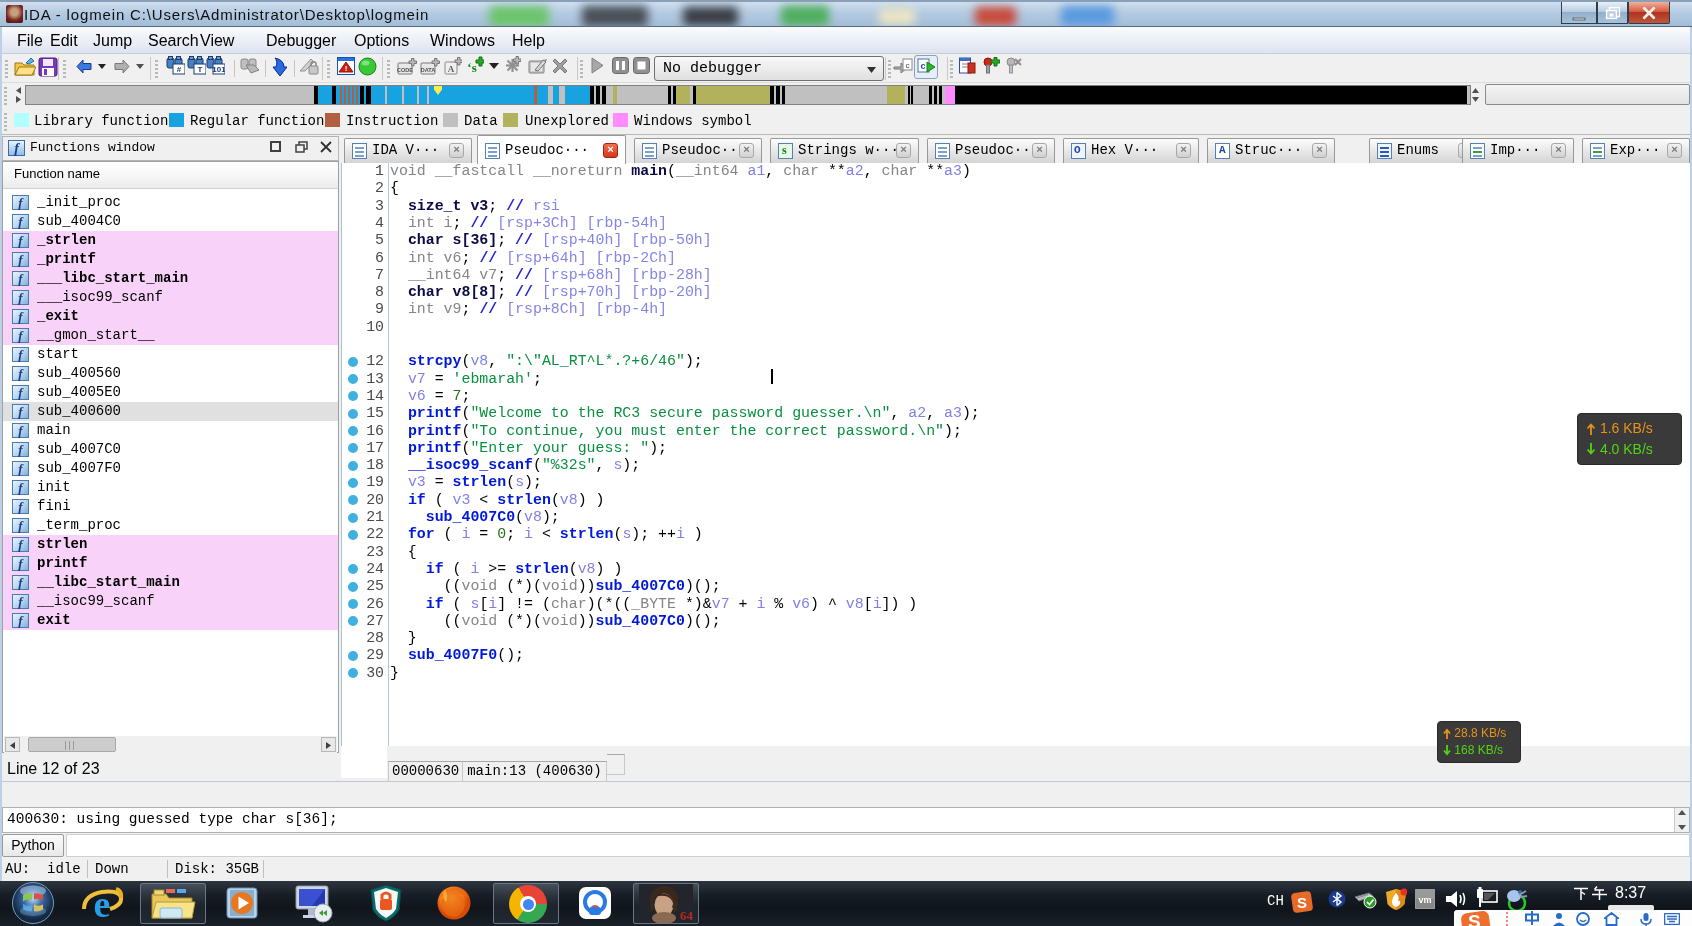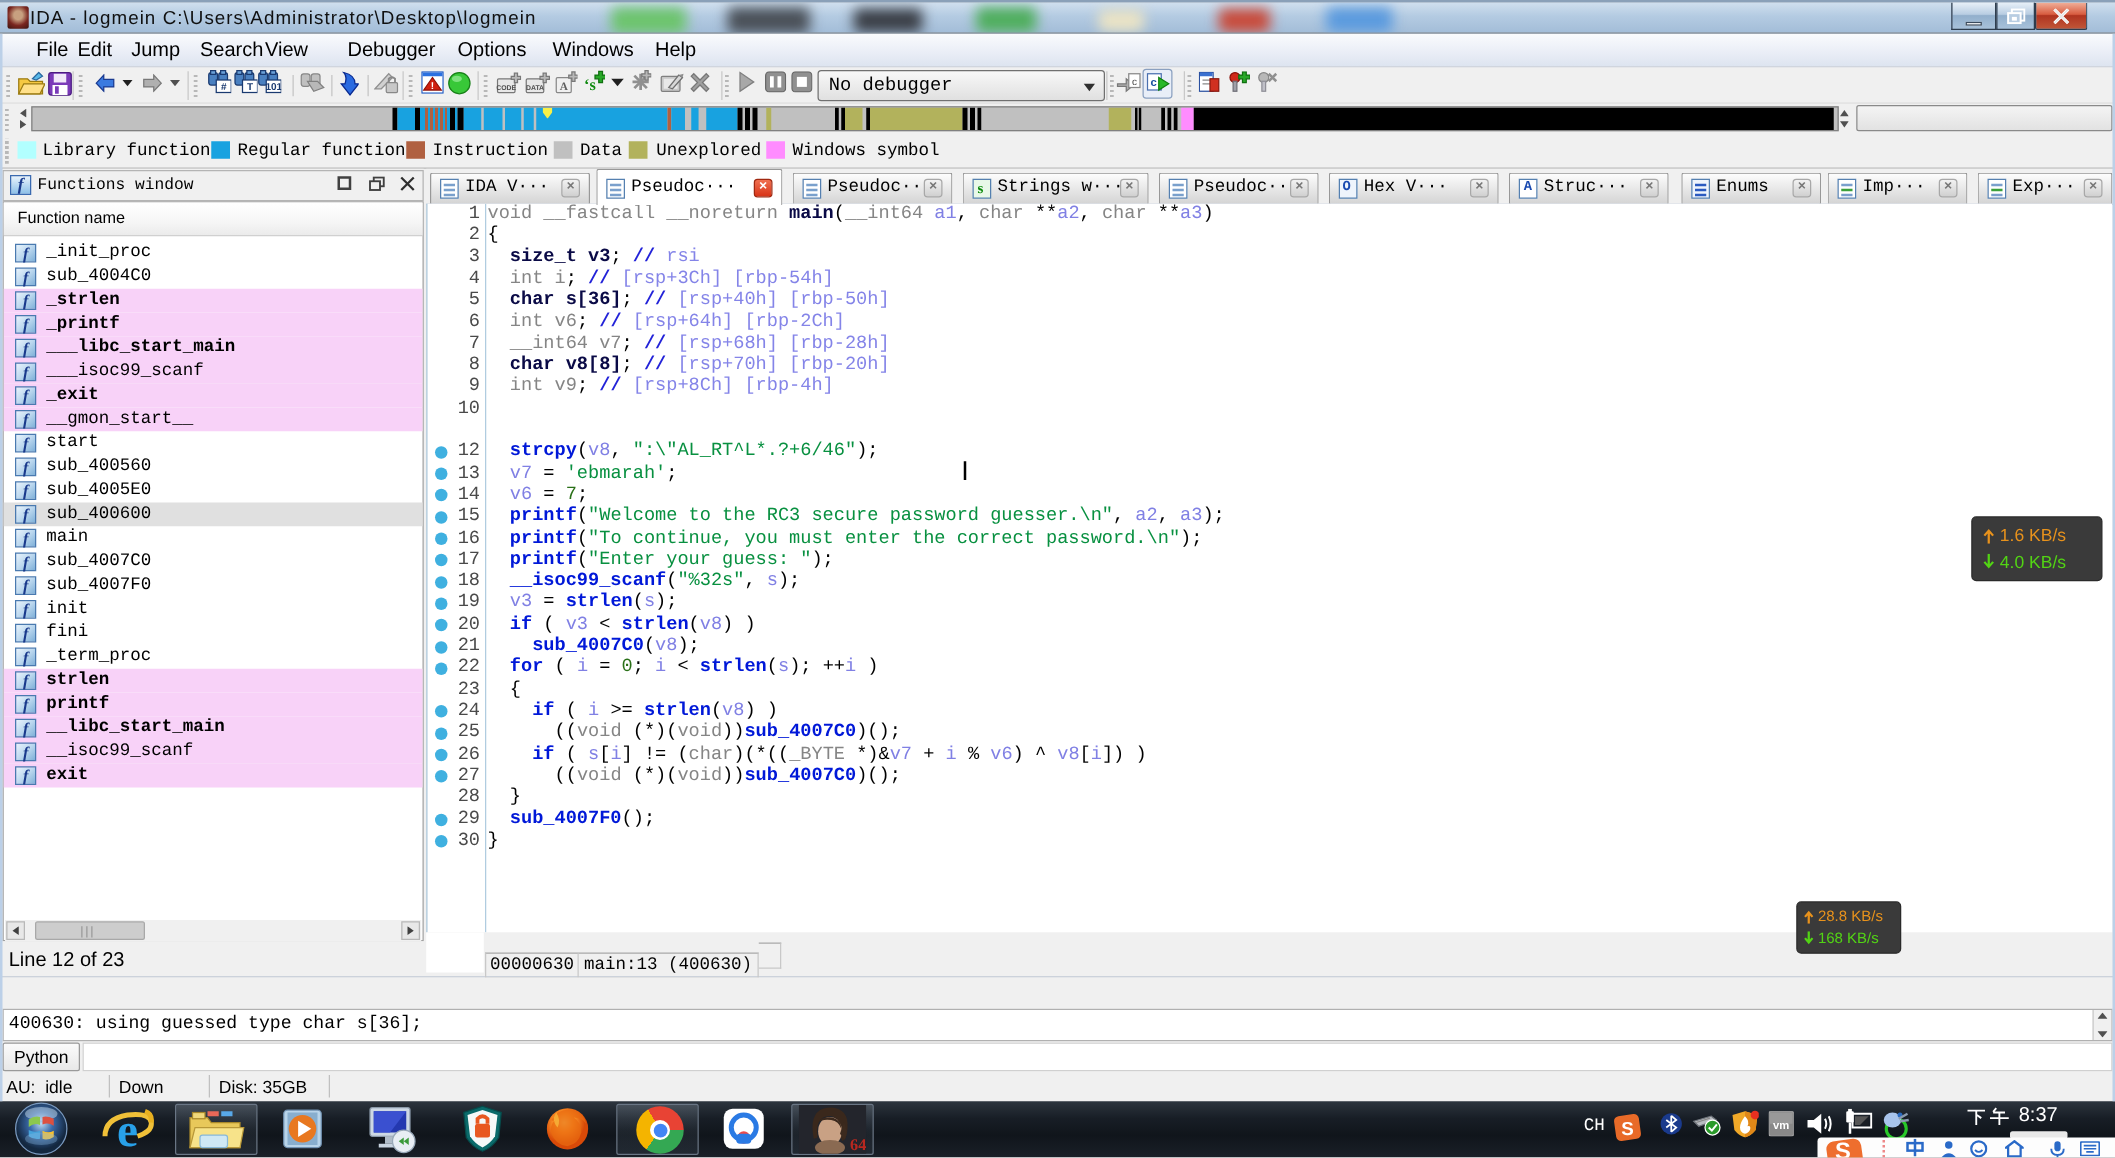--- a/index.html
+++ b/index.html
@@ -13,21 +13,21 @@
 #titlebar { left:0; top:0; width:1692px; height:27px; background:linear-gradient(#d0dfee,#b4cbe2 45%,#a3bdd8); overflow:hidden; border-top:2px solid #8aa0b8; border-bottom:1px solid #5a6a7a; }
 .blob { position:absolute; filter:blur(5px); border-radius:4px; }
 #titletxt { position:absolute; left:24px; top:4px; font-size:15px; letter-spacing:0.85px; color:#101010; }
 #appicon { position:absolute; left:6px; top:3px; width:17px; height:18px; background:radial-gradient(circle at 50% 40%, #c8a080 25%, #7a2620 60%, #3a1410); border-radius:2px; }
 .capbtn { position:absolute; top:0; height:22px; border:1px solid #2e3d4e; border-top:none; background:linear-gradient(#e8f0f8,#b8cde2 45%,#92afcc 50%,#a8c2da); }
 .capbtn .glyph { position:absolute; left:50%; top:50%; transform:translate(-50%,-50%); }
 #btnclose { background:linear-gradient(#f0b09a,#d85c40 45%,#b03420 50%,#c05638); border-bottom-left-radius:2px; border-bottom-right-radius:2px; }
 
 
 #menubar { left:0; top:27px; width:1692px; height:27px; background:linear-gradient(#fafbfd,#e9edf6 60%,#dde4f0); border-bottom:1px solid #c8cdd8; }
-.menuitem { position:absolute; top:5px; font-size:16px; color:#000;margin-left:12px; }
+.menuitem { position:absolute; top:5px; font-size:16px; color:#000; }
 
 
 #toolbar { left:0; top:54px; width:1692px; height:29px; background:#f0f0f0; border-bottom:1px solid #dcdcdc; }
 .tgrip { position:absolute; top:4px; width:3px; height:21px; background-image:repeating-linear-gradient(#f0f0f0 0 2px, #b8b8b8 2px 4px); }
 .tsep { position:absolute; top:3px; width:1px; height:23px; background:#c8c8c8; }
 .ticon { position:absolute; top:3px; }
 
 
 #navrow { left:0; top:83px; width:1692px; height:24px; background:#f0f0f0; }
 #navband { position:absolute; left:25px; top:2px; width:1446px; height:20px; background:#c0c0c0; border:1px solid #808080; overflow:hidden; }
@@ -88,21 +88,21 @@
 .n { color:#2a7018; }
 .bk { color:#0a0a46; font-weight:bold; }
 #codehstrip { left:341px; top:746px; width:1349px; height:12px; background:#f0f0f0; }
 
 
 #outwin { left:0; top:782px; width:1692px; height:99px; background:#f0f0f0; }
 #ow-title { position:absolute; left:0; top:4px; width:1692px; height:22px; }
 #ow-text { position:absolute; left:2px; top:25px; width:1688px; height:26px; background:#fff; border:1px solid #b0b0b0; font-family:"Liberation Mono",monospace; font-size:14.5px; }
 #ow-python { position:absolute; left:2px; top:52px; width:62px; height:23px; background:linear-gradient(#fbfbfb,#e8e8e8); border:1px solid #9a9a9a; border-radius:2px; font-size:14px; text-align:center; line-height:21px; }
 #ow-input { position:absolute; left:66px; top:52px; width:1624px; height:23px; background:#fff; border:1px solid #d0d0d0; }
-#ow-status { position:absolute; left:0; top:76px; width:1692px; height:23px; font-family:Liberation Sans, sans-serif; font-size:14px; }
+#ow-status { position:absolute; left:0; top:76px; width:1692px; height:23px; font-family:Liberation Mono, monospace; font-size:14px; }
 
 
 #taskbar { left:0; top:881px; width:1692px; height:45px; background:linear-gradient(#2d353e,#181e26 30%,#10151b 60%,#1a2028); }
 .tbtn { position:absolute; top:883px; width:66px; height:41px; border:1px solid #6a7685; border-radius:2px; background:linear-gradient(rgba(160,175,190,.25),rgba(90,105,120,.18) 50%,rgba(60,72,85,.25)); }
 
 
 .netbox { position:absolute; background:#3a3a3a; border:1px solid #2a2a2a; border-radius:4px; color:#e89020; font-size:14px; }
 .netbox .up { color:#e8921c; }
 .netbox .dn { color:#52d414; }
 
@@ -516,21 +516,21 @@
         <span class="ttx">Hex V···</span>
         <span class="tx" style="right:7px">×</span>
       </div>
       <div class="tab" style="left:866px;width:128px">
         <span class="tico">
           <b style="position:absolute;left:3px;top:0px;font-size:11px;color:#1a4ab0">A</b>
         </span>
         <span class="ttx">Struc···</span>
         <span class="tx" style="right:7px">×</span>
       </div>
-      <div class="tab" style="left:1004px;width:112px">
+      <div class="tab" style="left:1028px;width:112px">
         <span class="tico" style="background:#eef4fc">
           <i style="top:3px;background:#2a5ac0"></i>
           <i style="top:7px;background:#2a5ac0"></i>
           <i style="top:11px;background:#2a5ac0"></i>
         </span>
         <span class="ttx">Enums</span>
         <span class="tx" style="right:7px">×</span>
       </div>
       <div class="tab" style="left:1121px;width:112px">
         <span class="tico">

